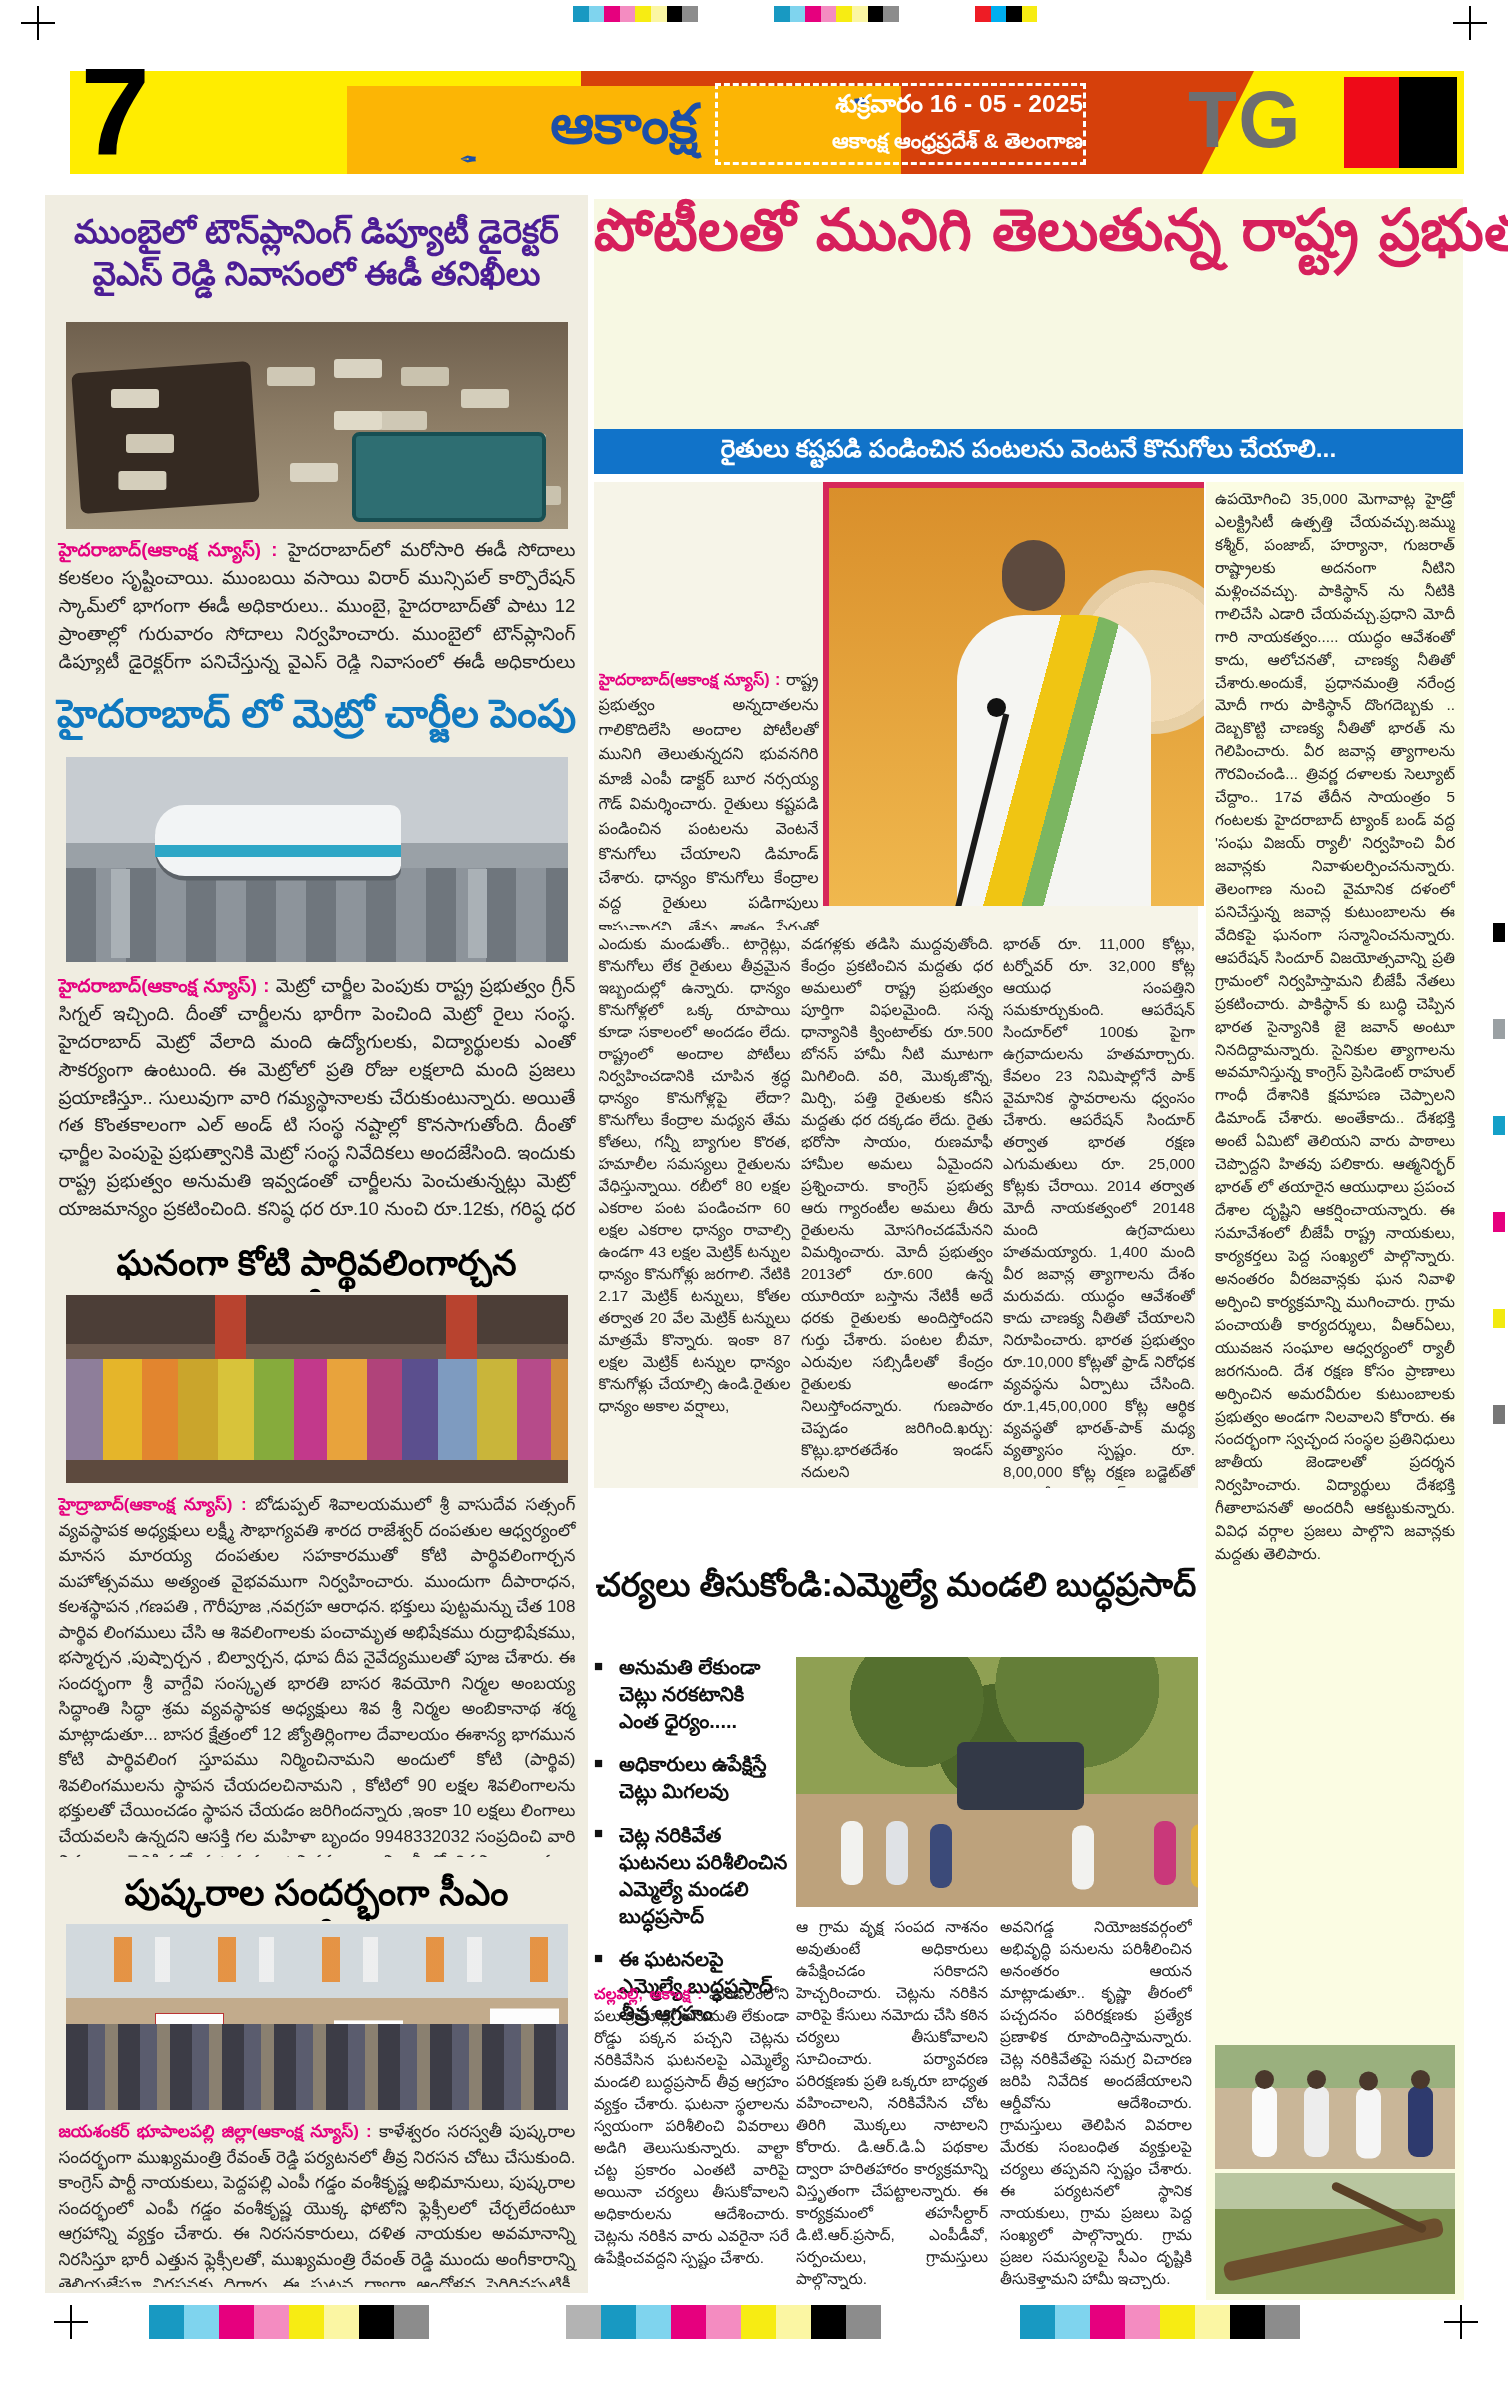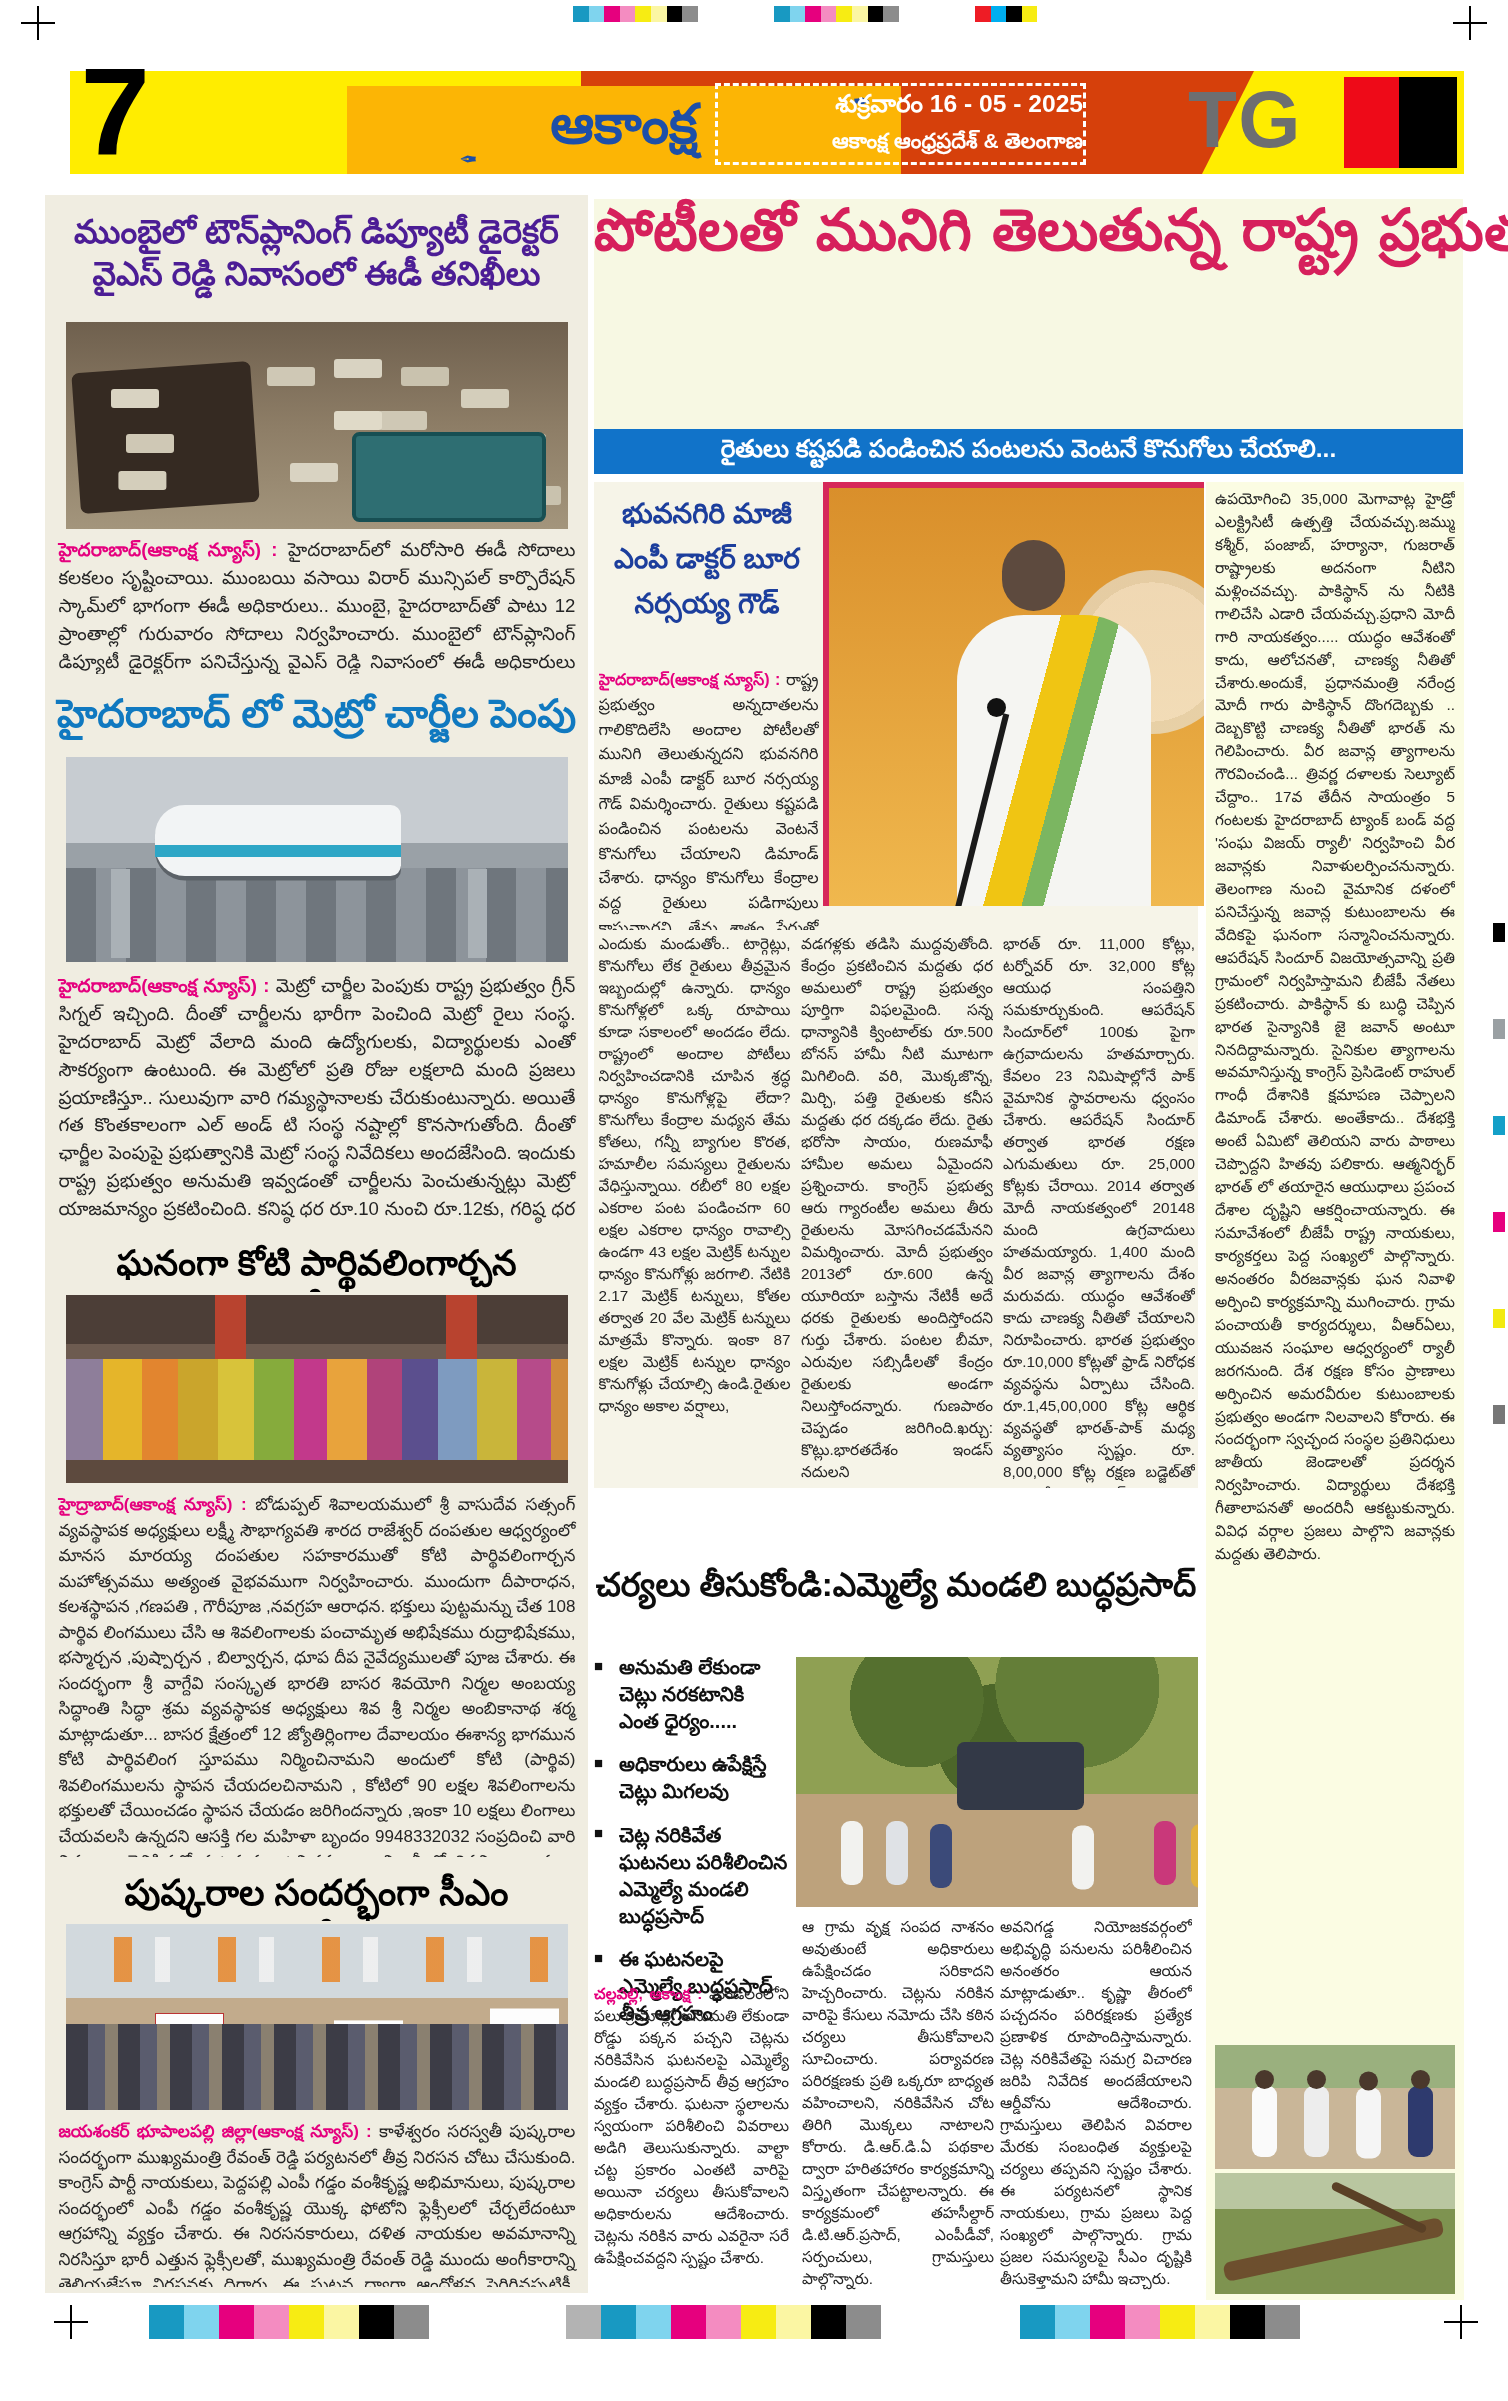--- a/index.html
+++ b/index.html
@@ -117,21 +117,21 @@
   
   #bottom-zone{left:594px;top:1498px;width:604px;height:832px;background:#ffffff;}
   #bot-h1{position:absolute;top:4.5px;width:100%;text-align:center;color:#2fa8dd;font-size:43px;font-weight:800;white-space:nowrap;}
   #bot-h2{position:absolute;top:68px;width:100%;text-align:center;color:#0d0d0d;font-size:33px;font-weight:800;white-space:nowrap;}
   #bullets{position:absolute;left:0;top:156px;width:195px;list-style:none;margin:0;padding:0;}
   #bullets li{font-size:20px;line-height:1.35;font-weight:bold;color:#111;margin-bottom:16.4px;padding-left:25px;position:relative;}
   #bullets li::before{content:"■";position:absolute;left:0;top:1.5px;font-size:15px;}
   #bottom-photo{position:absolute;left:202px;top:159px;width:402px;height:250px;}
   .bcol{position:absolute;font-size:15.3px;line-height:1.44;text-align:justify;overflow:hidden;color:#242424;}
   #bcol1{left:0;top:485px;width:195px;height:344px;}
-  #bcol2{left:208px;top:418px;width:192px;height:411px;}
+  #bcol2{left:202px;top:418px;width:192px;height:411px;}
   #bcol3{left:406px;top:418px;width:192px;height:411px;}
 </style>
 </head>
 <body>
 
 <div id="page">
 
   <div class="abs cross" style="left:21px;top:6px;"></div>
   <div class="abs regstrip small" style="left:573px;top:6px;">
       <i style="background: rgb(24, 153, 194);"></i>
@@ -230,21 +230,20 @@
       <span>కాళేశ్వరం సరస్వతీ పుష్కరాల సందర్భంగా ముఖ్యమంత్రి రేవంత్ రెడ్డి పర్యటనలో తీవ్ర నిరసన చోటు చేసుకుంది. కాంగ్రెస్ పార్టీ నాయకులు, పెద్దపల్లి ఎంపీ గడ్డం వంశీకృష్ణ అభిమానులు, పుష్కరాల సందర్భంలో ఎంపీ గడ్డం వంశీకృష్ణ యొక్క ఫోటోని ఫ్లెక్సీలలో చేర్చలేదంటూ ఆగ్రహాన్ని వ్యక్తం చేశారు. ఈ నిరసనకారులు, దళిత నాయకుల అవమానాన్ని నిరసిస్తూ భారీ ఎత్తున ఫ్లెక్సీలతో, ముఖ్యమంత్రి రేవంత్ రెడ్డి ముందు అంగీకారాన్ని తెలియజేస్తూ నిరసనకు దిగారు. ఈ ఘటన ద్వారా ఆందోళన పెరిగినప్పటికీ, పోలీసులు అదుపులోకి తీసుకొని వారిని స్థానిక పోలీస్ స్టేషన్ కు తరలించారు. ఈ ఘటనతో, ప్రభుత్వ పథకాలను, పుష్కరాలను పర్యవేక్షిస్తున్న అధికారులపై తీవ్ర విమర్శలు వెల్లువెత్తుతున్నాయి.</span>
     </div>
   </div>
 
   <div class="abs" id="main-head-block">
     <div id="headline-red">పోటీలతో మునిగి తెలుతున్న రాష్ట్ర ప్రభుత్వం</div>
     <div id="strap">రైతులు కష్టపడి పండించిన పంటలను వెంటనే కొనుగోలు చేయాలి...</div>
   </div>
 
   <div class="abs" id="center-zone">
-    <div id="byline">భువనగిరి మాజీ ఎంపీ డాక్టర్ బూర నర్సయ్య గౌడ్</div>
     <div class="ph ph-podium" id="main-photo">
       <div class="logo"></div>
         <div class="head"></div>
         <div class="body"></div>
         <div class="mic"></div>
         <div class="michead"></div>
     </div>
     <div id="main-lead">
       <span class="dateline">హైదరాబాద్(ఆకాంక్ష న్యూస్) :</span>
       <span>రాష్ట్ర ప్రభుత్వం అన్నదాతలను గాలికొదిలేసి అందాల పోటీలతో మునిగి తెలుతున్నదని భువనగిరి మాజీ ఎంపీ డాక్టర్ బూర నర్సయ్య గౌడ్ విమర్శించారు. రైతులు కష్టపడి పండించిన పంటలను వెంటనే కొనుగోలు చేయాలని డిమాండ్ చేశారు. ధాన్యం కొనుగోలు కేంద్రాల వద్ద రైతులు పడిగాపులు కాస్తున్నారని, తేమ శాతం పేరుతో కోతలు పెడుతున్నారని ఆవేదన వ్యక్తం చేశారు. రాష్ట్రంలో అందాల పోటీల నిర్వహణపై దృష్టి పెట్టిన ప్రభుత్వం అన్నదాతల కష్టాలను పట్టించుకోవడం లేదన్నారు.</span>

